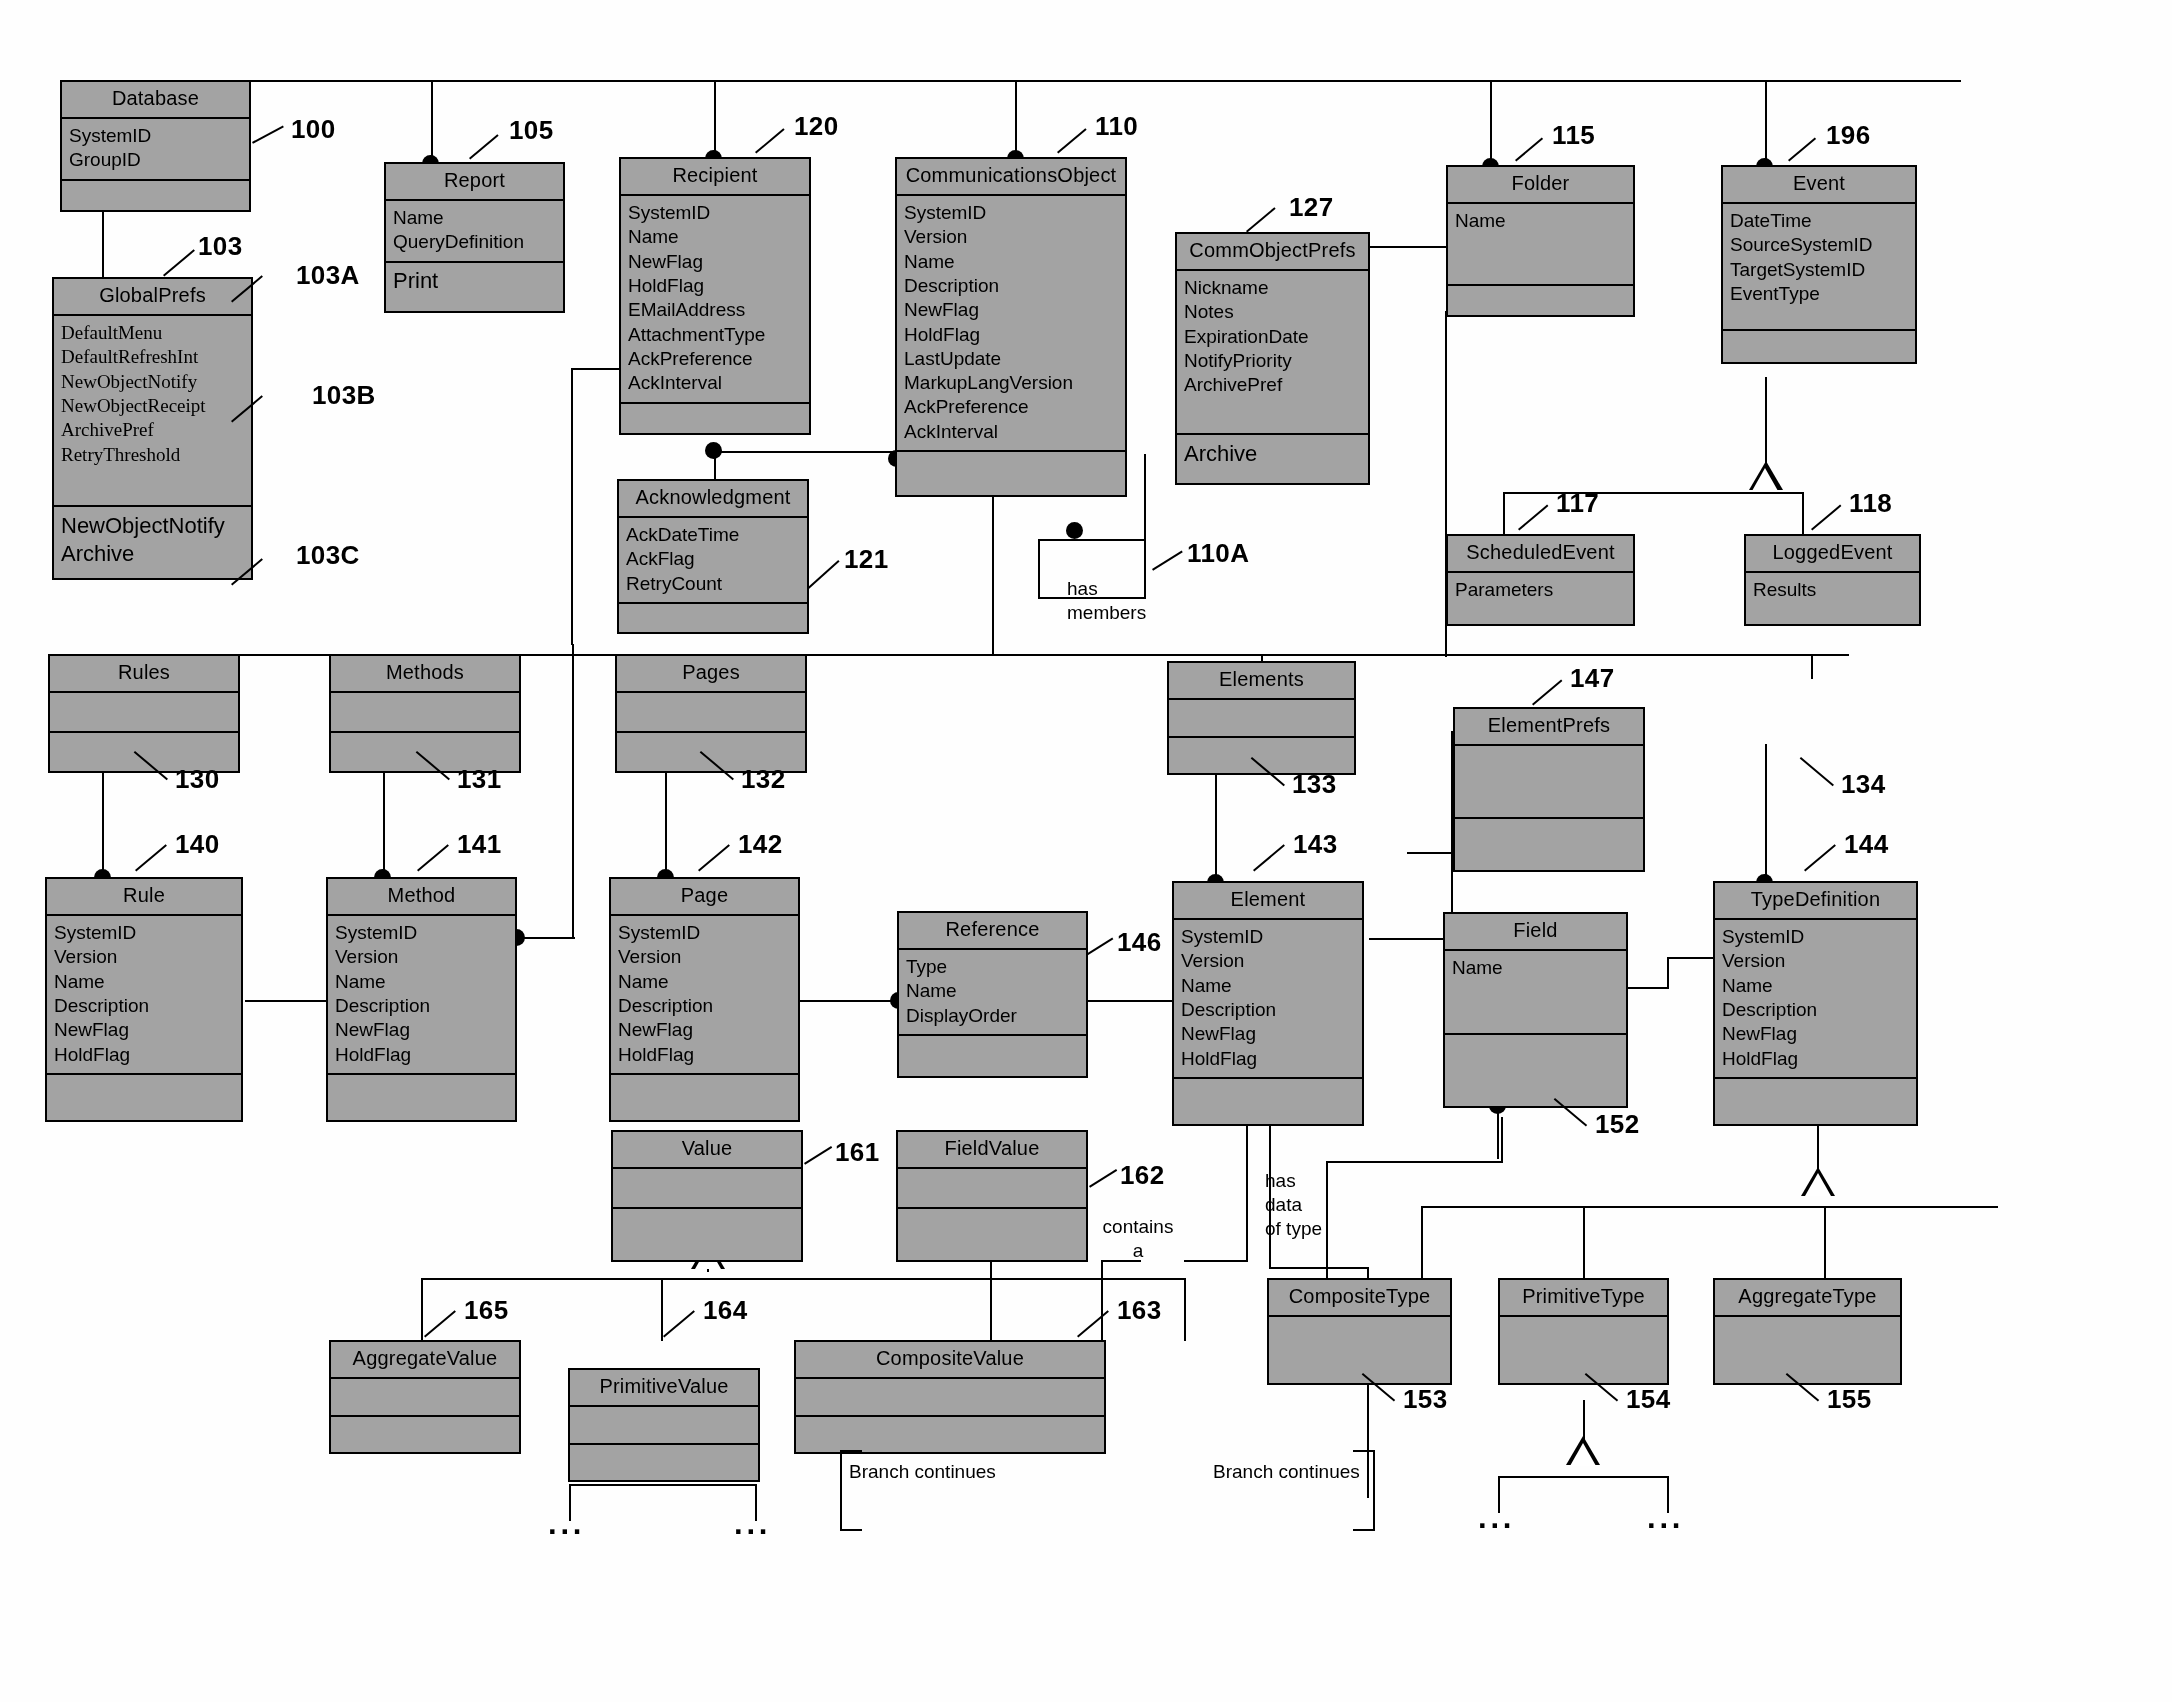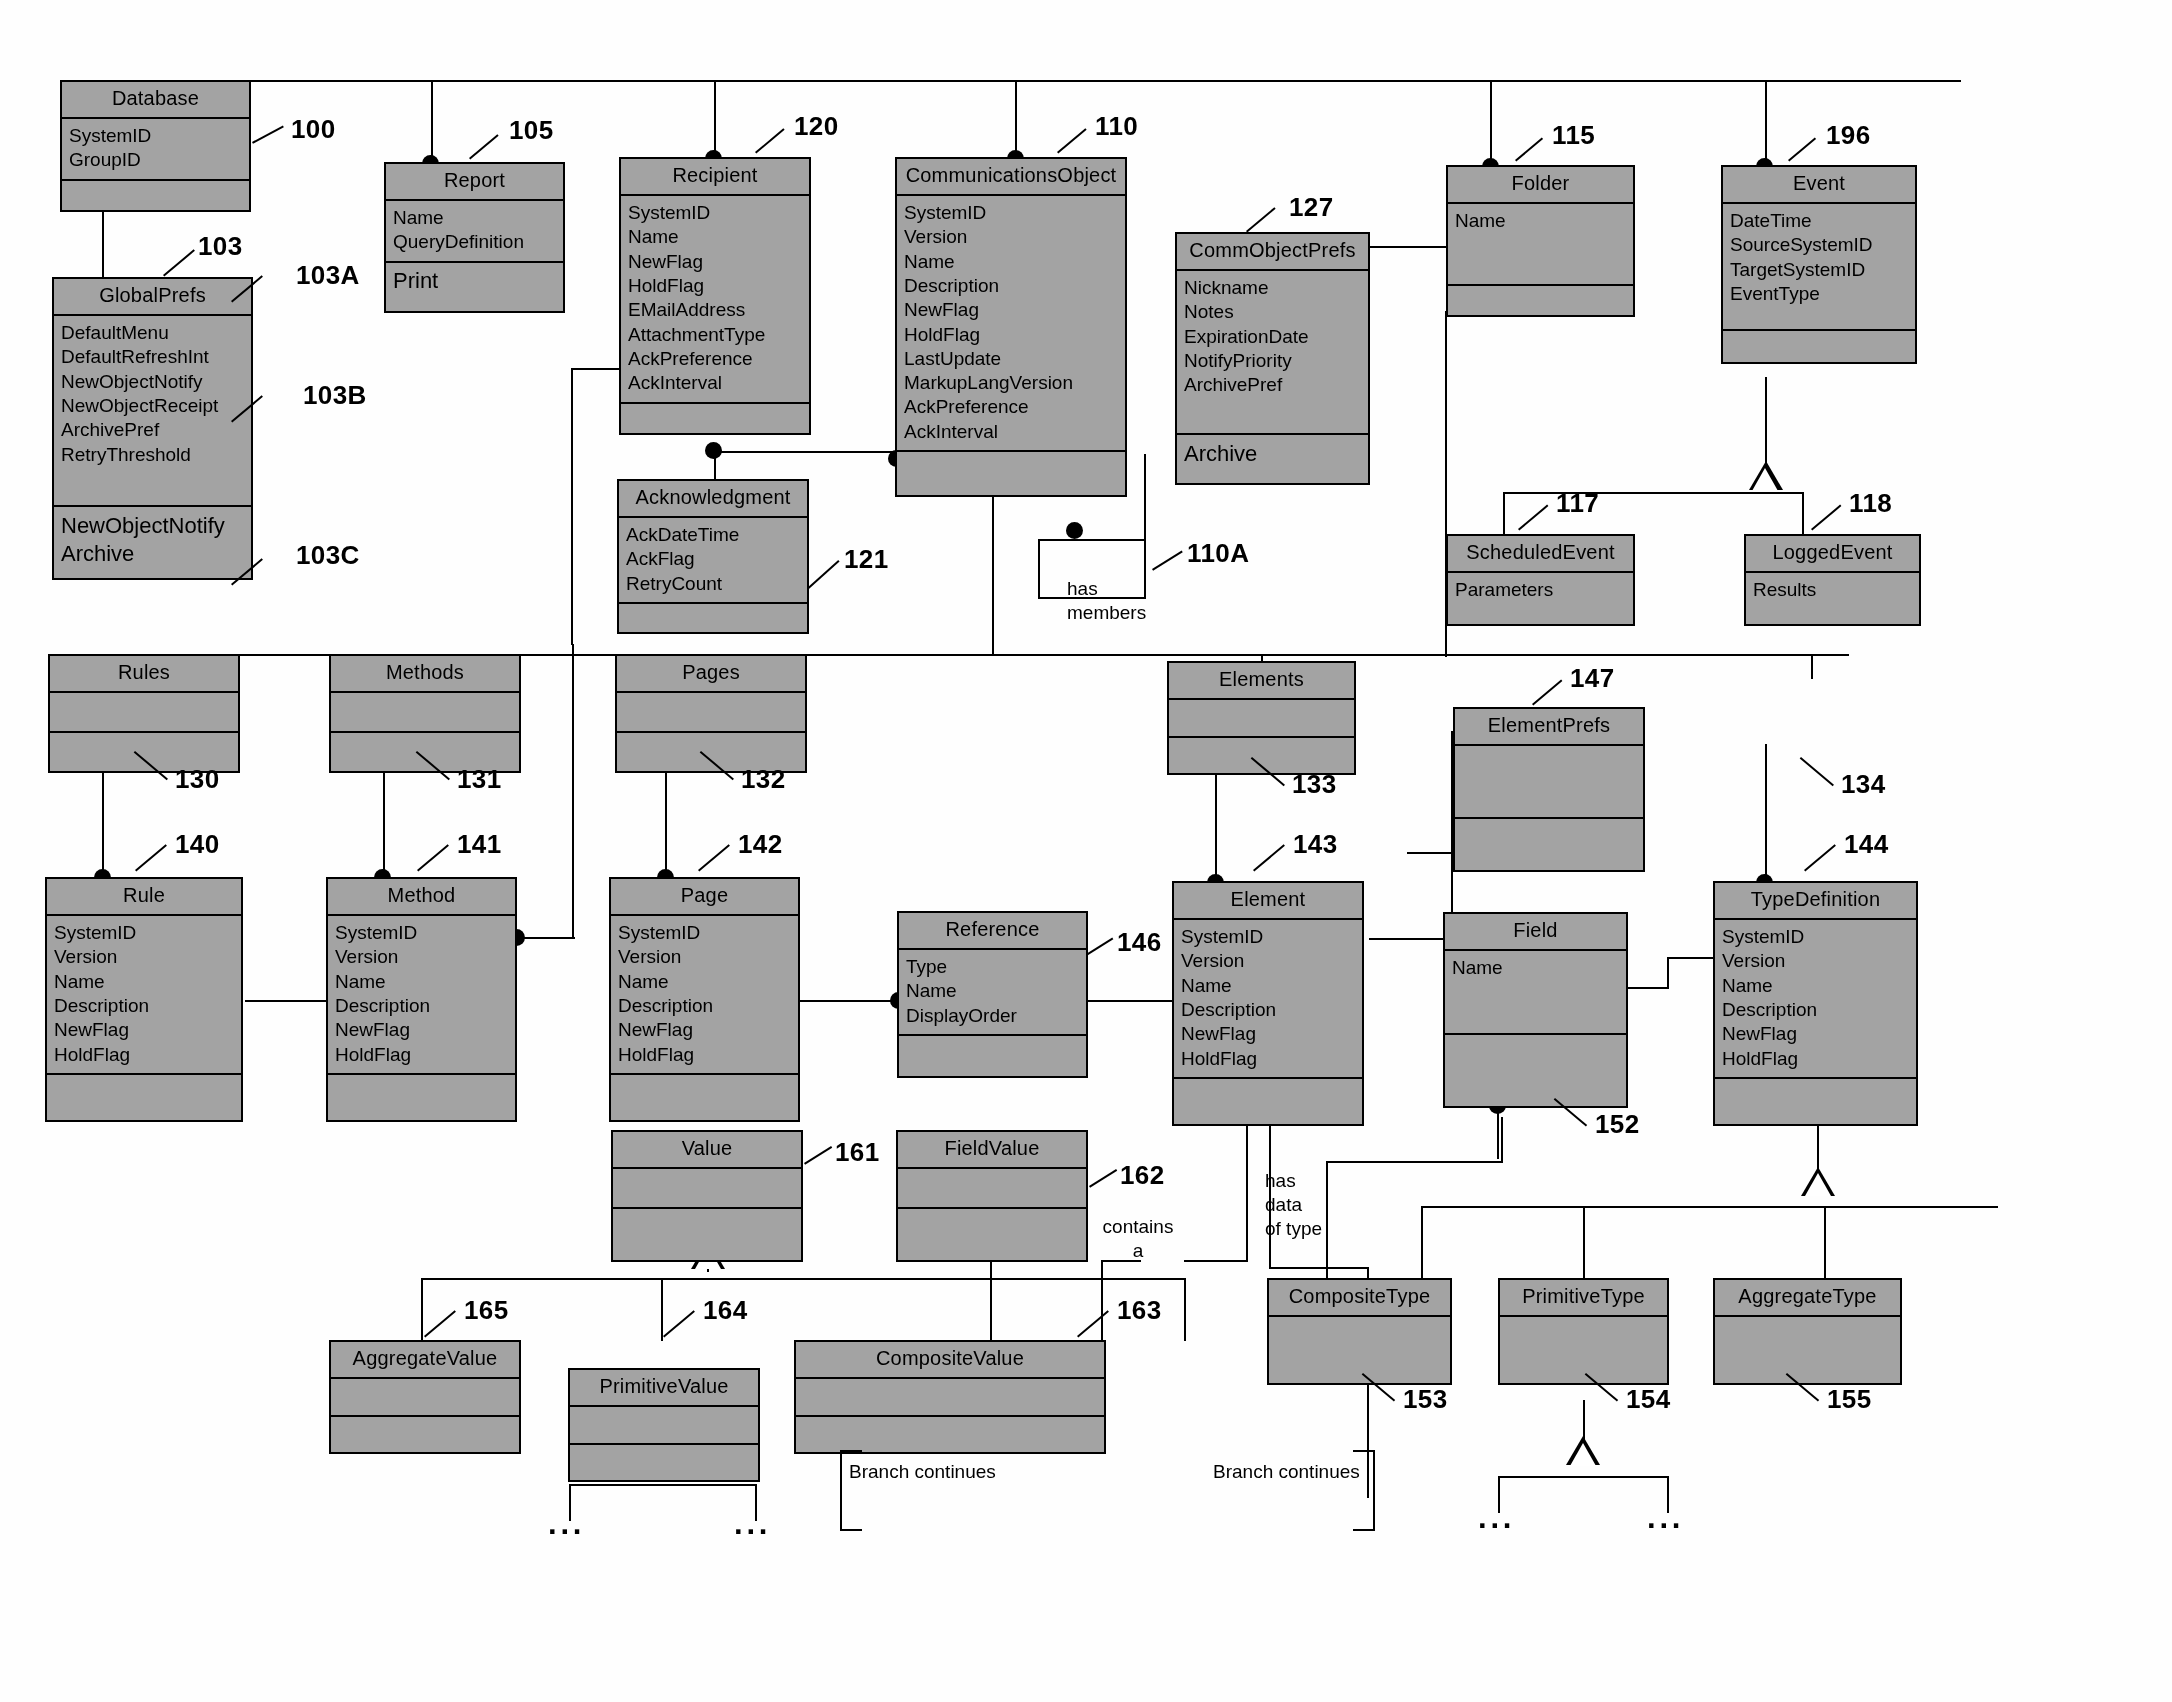--- a/index.html
+++ b/index.html
@@ -276,21 +276,21 @@
     <div class="name">Database</div>
     <div class="attrs">
       <div>SystemID</div>
       <div>GroupID</div>
     </div>
     <div class="ops" style="height:18.5px;"></div>
   </div>
 
   <div class="uml" style="left:52px; top:277px; width:201px;">
     <div class="name">GlobalPrefs</div>
-    <div class="attrs" style="min-height:178px;">
+    <div class="attrs" style="min-height:178px;font-family:Liberation Serif, serif;">
       <div>DefaultMenu</div>
       <div>DefaultRefreshInt</div>
       <div>NewObjectNotify</div>
       <div>NewObjectReceipt</div>
       <div>ArchivePref</div>
       <div>RetryThreshold</div>
     </div>
     <div class="ops" style="min-height:60px;">
       <div>NewObjectNotify</div>
       <div>Archive</div>
@@ -559,21 +559,21 @@
   <div class="leader" style="left:252px; top:142px; width:35px; transform:rotate(-28deg);"></div>
   <div class="refnum" style="left:291px; top:114px;">100</div>
 
   <div class="leader" style="left:163px; top:275px; width:40px; transform:rotate(-40deg);"></div>
   <div class="refnum" style="left:198px; top:231px;">103</div>
 
   <div class="leader" style="left:231px; top:301px; width:40px; transform:rotate(-40deg);"></div>
   <div class="refnum" style="left:296px; top:260px;">103A</div>
 
   <div class="leader" style="left:231px; top:421px; width:40px; transform:rotate(-40deg);"></div>
-  <div class="refnum" style="left:303px; top:380px;">103B</div>
+  <div class="refnum" style="left:312px; top:380px;">103B</div>
 
   <div class="leader" style="left:231px; top:584px; width:40px; transform:rotate(-40deg);"></div>
   <div class="refnum" style="left:296px; top:540px;">103C</div>
 
   <div class="leader" style="left:469px; top:158px; width:37px; transform:rotate(-40deg);"></div>
   <div class="refnum" style="left:509px; top:115px;">105</div>
 
   <div class="leader" style="left:755px; top:152px; width:37px; transform:rotate(-40deg);"></div>
   <div class="refnum" style="left:794px; top:111px;">120</div>
 

